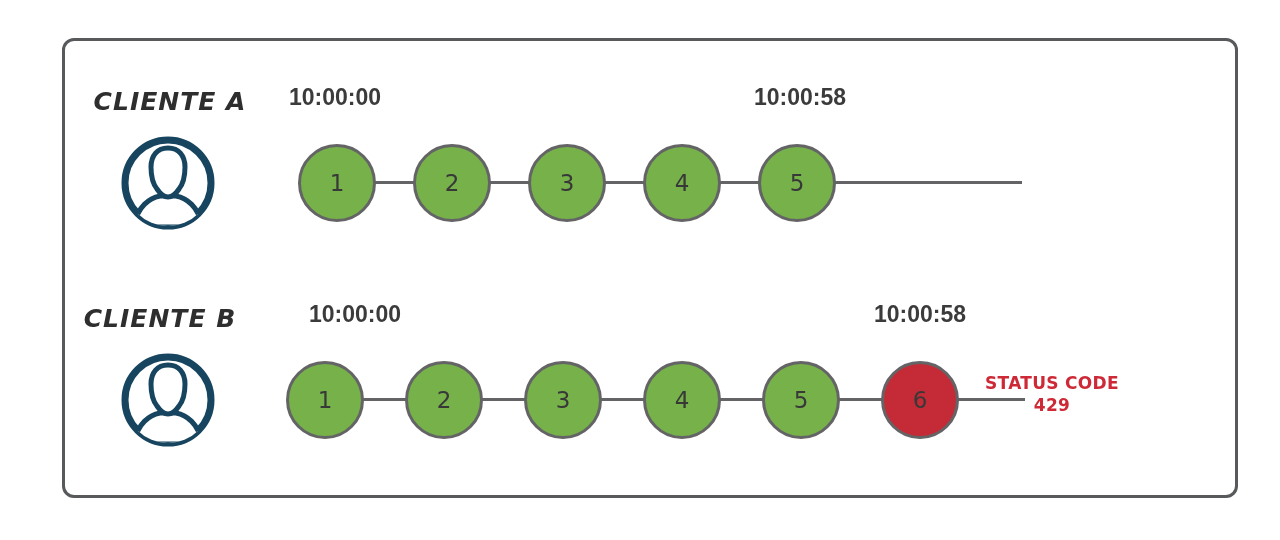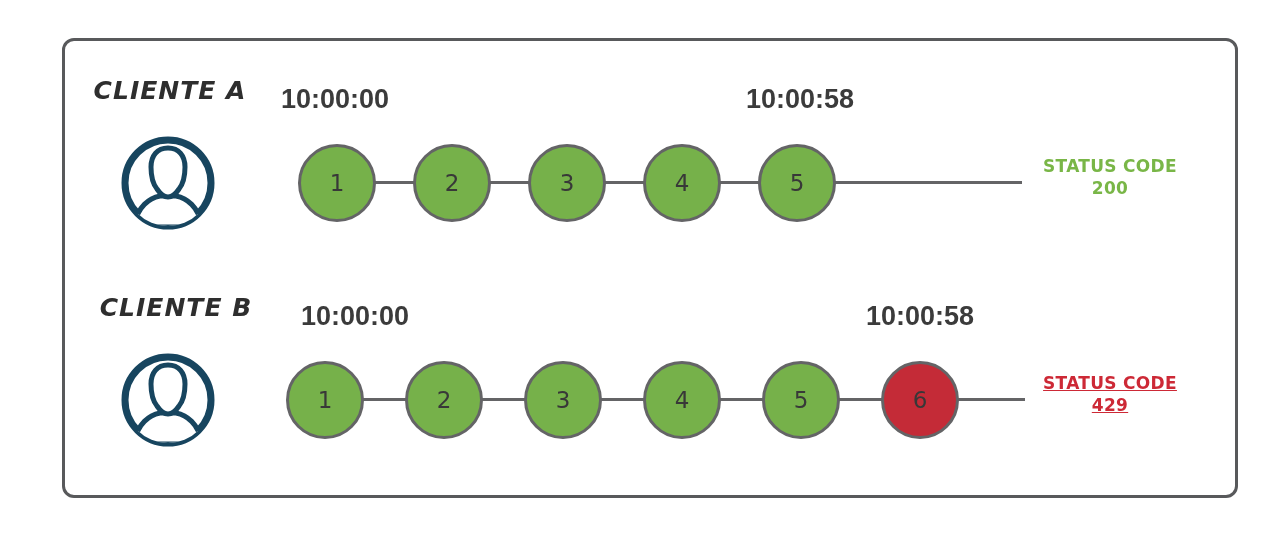--- a/index.html
+++ b/index.html
@@ -21,30 +21,31 @@
   }
   .frame{
     position:absolute;left:62px;top:38px;width:1176px;height:460px;
     border:3px solid var(--box-border);border-radius:12px;background:#ffffff;
   }
   .client-label{
     position:absolute;width:160px;text-align:center;
     font-size:25px;font-weight:bold;font-style:italic;
     letter-spacing:1px;color:#2e2e2e;
     font-family:"DejaVu Sans",sans-serif;
+    margin-top:11px;
   }
   .client-label.a{left:90px;top:76px;}
-  .client-label.b{left:96px;top:293px;}
+  .client-label.b{left:80px;top:293px;}
   .avatar{position:absolute;width:100px;height:100px;}
   .avatar.a{left:118px;top:133px;}
   .avatar.b{left:118px;top:350px;}
   .timestamp{
     position:absolute;width:110px;text-align:center;
     font-family:"Liberation Sans",sans-serif;
-    font-size:27px;font-weight:bold;color:var(--ink);
+    font-size:23px;font-weight:bold;color:var(--ink);
   }
   .ts-a-start{left:280px;top:84px;}
   .ts-a-end{left:745px;top:84px;}
   .ts-b-start{left:300px;top:301px;}
   .ts-b-end{left:865px;top:301px;}
   .wire{position:absolute;height:3px;background:var(--line);}
   .wire.a{left:337px;top:181px;width:685px;}
   .wire.b{left:325px;top:398px;width:700px;}
   .nodes{position:absolute;display:flex;}
   .nodes.a{left:298px;top:144px;gap:37px;}
@@ -58,21 +59,21 @@
     position:relative;z-index:2;
   }
   .node[data-state="ok"]{background:var(--green);}
   .node[data-state="limited"]{background:var(--red);}
   .status{
     position:absolute;width:176px;text-align:center;
     font-size:17px;font-weight:bold;letter-spacing:.3px;
     line-height:22px;font-family:"DejaVu Sans",sans-serif;
   }
   .status.a{left:1022px;top:155px;color:var(--status-green);}
-  .status.b{left:1022px;top:372px;color:var(--status-red);text-decoration:underline;}
+  .status.b{left:964px;top:372px;color:var(--status-red);}
 </style>
 </head>
 <body>
 
 <div class="frame"></div>
 
 <div class="client-label a">CLIENTE A</div>
 
 <svg class="avatar a" viewBox="0 0 100 100" aria-hidden="true">
   <defs>
@@ -105,21 +106,20 @@
   </div>
   <div class="node" data-state="ok">
     <span>4</span>
   </div>
   <div class="node" data-state="ok">
     <span>5</span>
   </div>
 </div>
 
 <div class="status a">
-  <div>STATUS CODE 200</div>
 </div>
 
 <div class="client-label b">CLIENTE B</div>
 
 <svg class="avatar b" viewBox="0 0 100 100" aria-hidden="true">
   <defs>
       <clipPath id="avB">
         <circle cx="50" cy="50" r="43"></circle>
       </clipPath>
     </defs>

